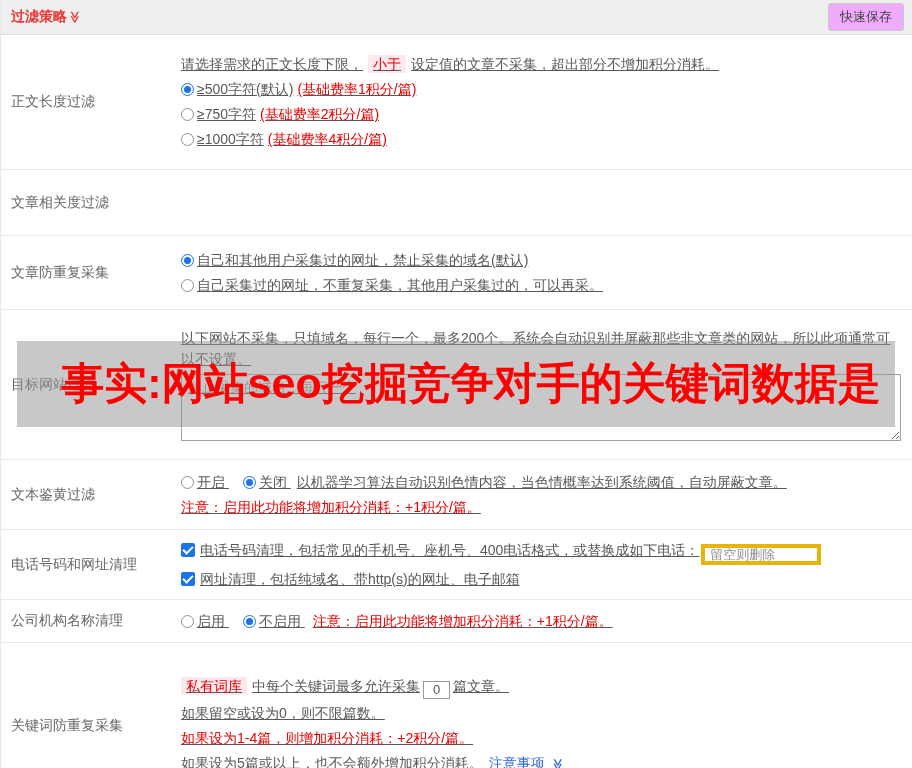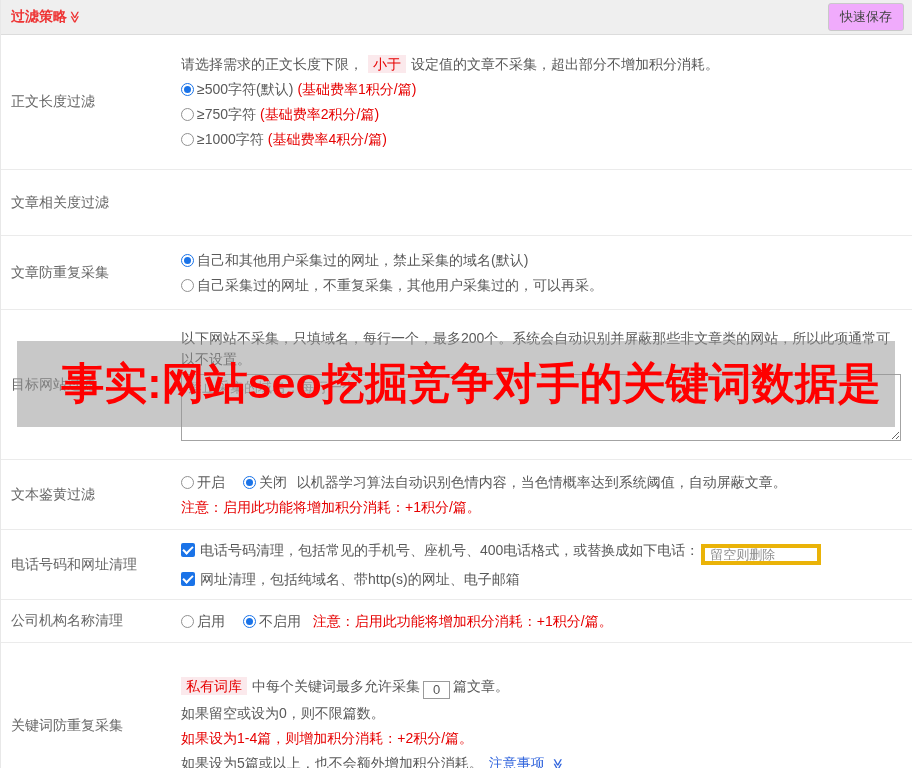--- a/index.html
+++ b/index.html
@@ -16,21 +16,21 @@
   }
   .topbar-title{color:#ee3333;font-weight:bold;}
   .chev{display:inline-block;transform:rotate(90deg);font-size:12px;font-weight:bold;margin-left:2px;vertical-align:0;}
   .save-btn{
     font-family:inherit;font-size:13px;color:#444;background:#f0abfc;
     border:1px solid #c9c9c9;border-radius:3px;padding:4px 11px;cursor:pointer;
   }
   
   .row{display:flex;border-bottom:1px solid #ebebeb;}
   .row-label{width:180px;flex-shrink:0;padding-left:10px;display:flex;align-items:center;color:#666;}
-  .row-content{flex:1;display:flex;flex-direction:column;justify-content:center;gap:4px;padding-right:8px;}
+  .row-content{flex:1;display:flex;flex-direction:column;justify-content:center;gap:4px;padding-right:8px;text-decoration:underline;}
   .r1{height:135px}.r2{height:66px}.r3{height:74px}.r4{height:150px}
   .r5{height:70px}.r6{height:70px}.r7{height:43px}.r8{height:165px;border-bottom:none}
   .line{line-height:21px;}
   .red{color:#e60000;}
   .hl{color:#e60000;background:#fbe9ec;padding:1px 5px;margin:0 5px;}
   .note{margin-left:4px;}
   .link{color:#3366dd;cursor:pointer;margin-left:6px;}
   
   .radio{
     width:13px;height:13px;border:1px solid #919191;border-radius:50%;

